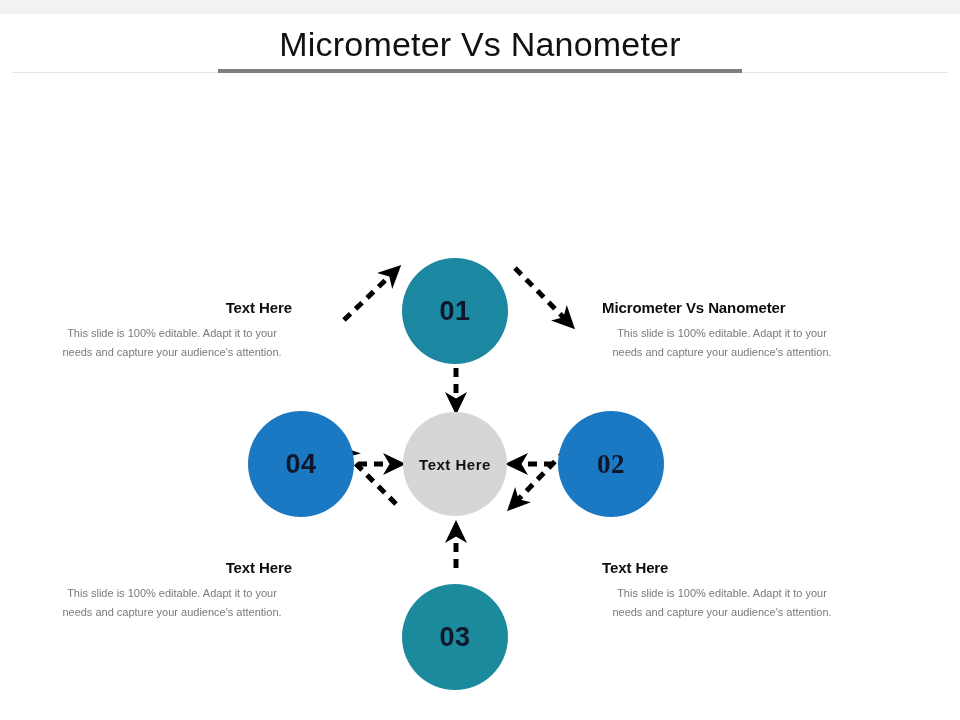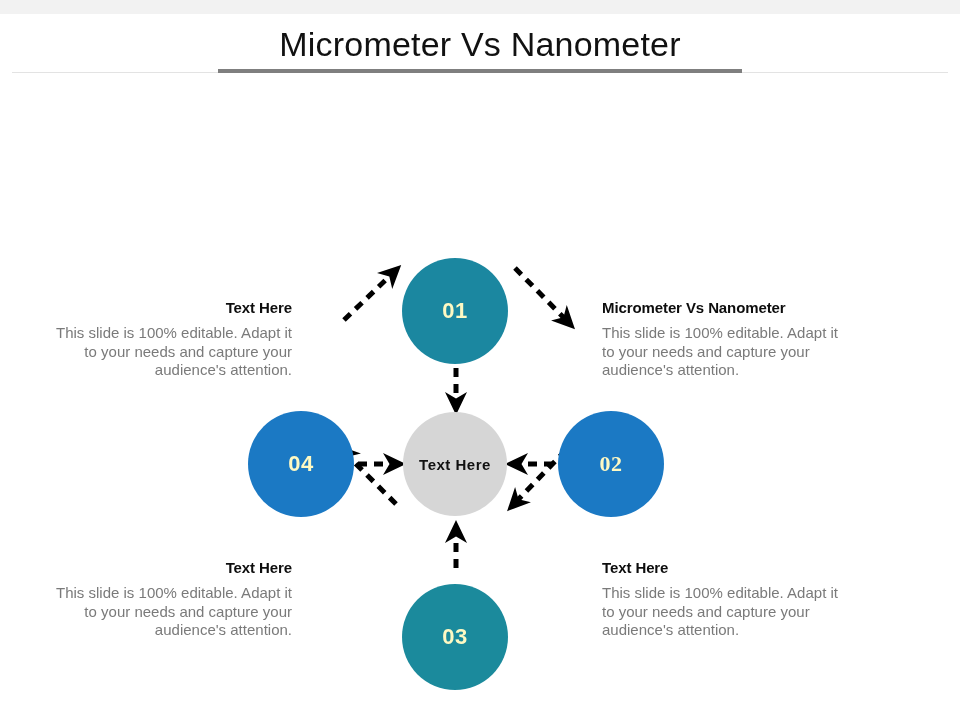--- a/index.html
+++ b/index.html
@@ -76,22 +76,22 @@
     height: 560px;
   }
 
   
   .node {
     position: absolute;
     border-radius: 50%;
     display: flex;
     align-items: center;
     justify-content: center;
-    color: #fef9c3;
-    font-size: 22px;
+    color: #0f172a;
+    font-size: 27px;
     font-weight: bold;
     letter-spacing: 0.5px;
   }
   .node-01 {
     left: 402px; top: 178px;
     width: 106px; height: 106px;
     background: #1b87a0;
   }
   .node-02 {
     left: 558px; top: 331px;
@@ -124,23 +124,24 @@
   }
   .txt-block .heading {
     font-size: 15px;
     font-weight: bold;
     color: #0d0d0d;
     margin-bottom: 7px;
     line-height: 19px;
     letter-spacing: -0.1px;
   }
   .txt-block .body {
-    font-size: 15px;
+    font-size: 11px;
     color: #7a7a7a;
     line-height: 18.5px;
+    text-align: center;
   }
   .align-right { text-align: right; }
   .align-left  { text-align: left;  }
 
   .tb-topleft    { left: 52px;  top: 218px; }
   .tb-topright   { left: 602px; top: 218px; }
   .tb-botleft    { left: 52px;  top: 478px; }
   .tb-botright   { left: 602px; top: 478px; }
   .tb-topright .heading { font-size: 15px; }
 </style>

